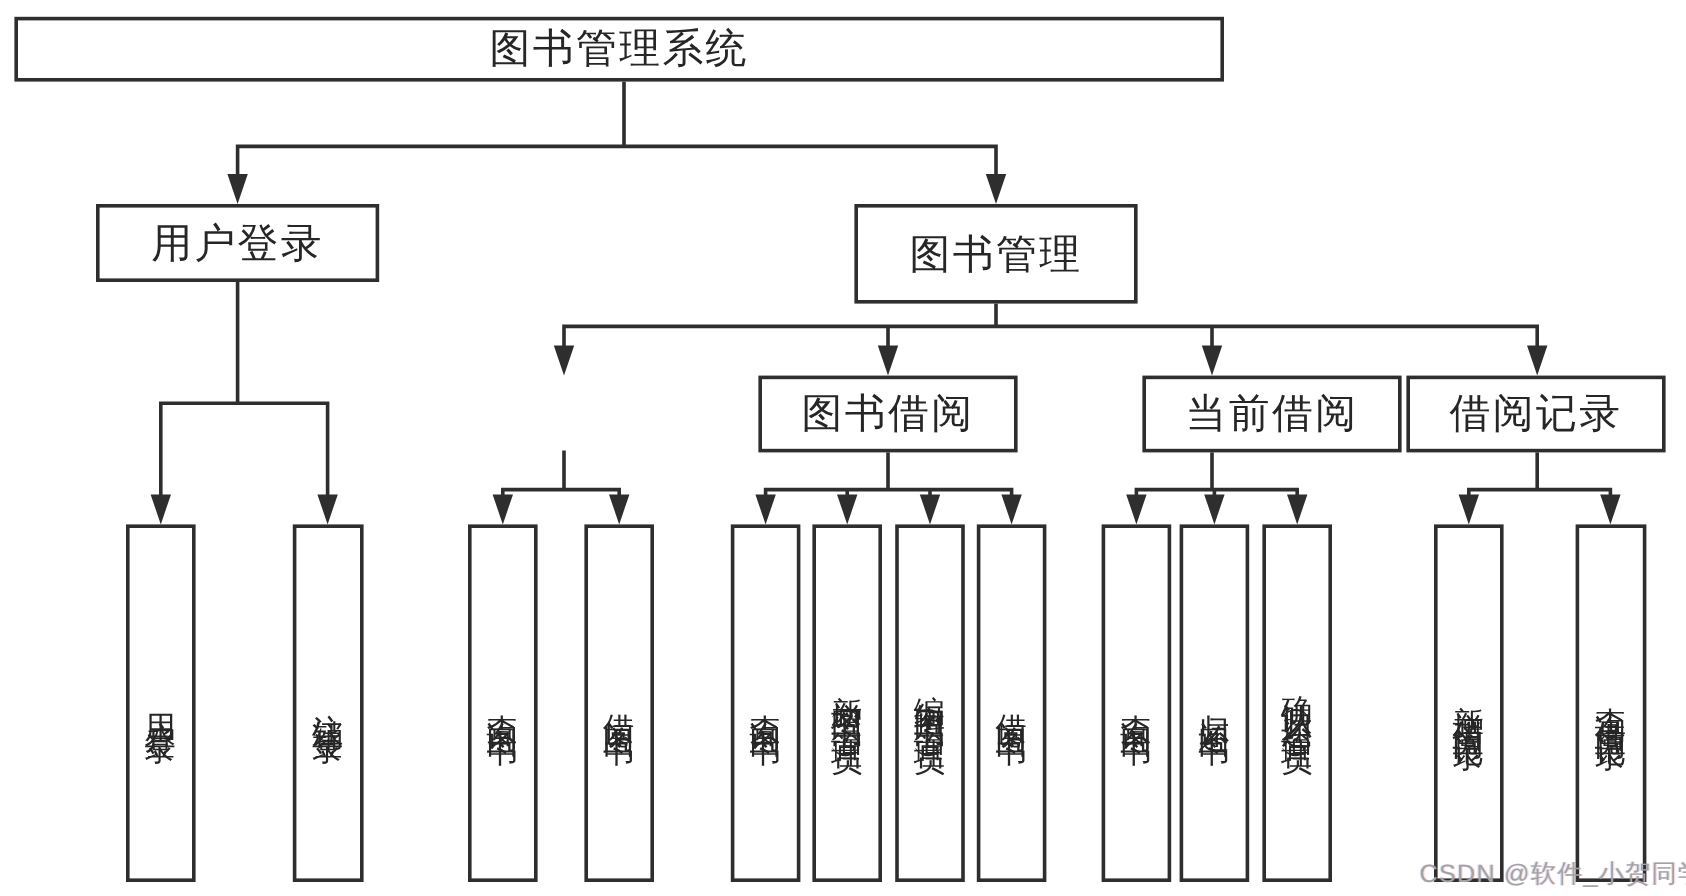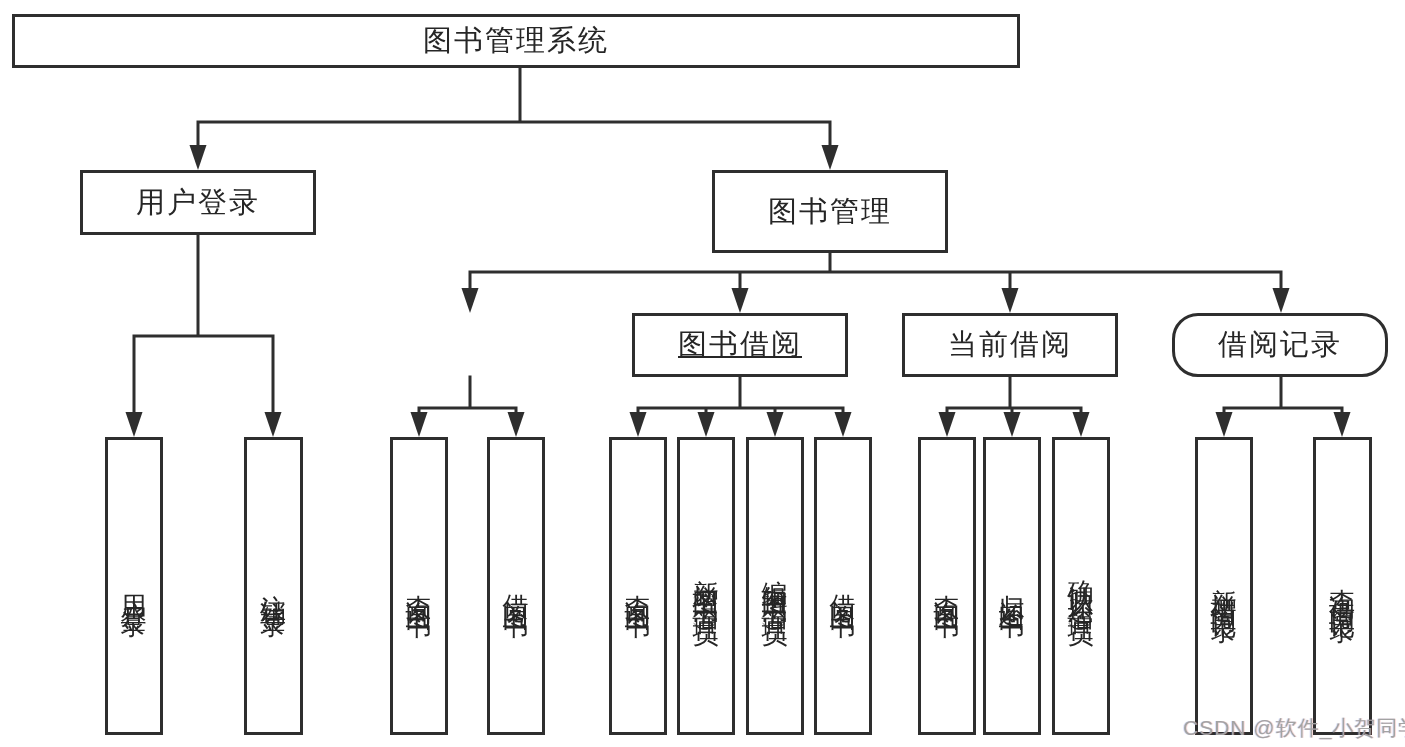--- a/index.html
+++ b/index.html
@@ -31,21 +31,21 @@
     position: absolute;
     background: var(--box-fill);
     border: 3px solid var(--box-border);
     color: var(--text);
     display: flex;
     align-items: center;
     justify-content: center;
     z-index: 2;
     text-align: center;
   }
-  .hnode { font-size: 29px; letter-spacing: 2px; white-space: nowrap; }
+  .hnode { font-size: 34px; letter-spacing: 2px; white-space: nowrap; }
   .vnode { font-size: 26px; }
   .vnode .vtext {
     writing-mode: vertical-rl;
     text-orientation: mixed;
     letter-spacing: 6px;
     line-height: 1;
     white-space: nowrap;
   }
   .watermark {
     position: absolute;
@@ -105,23 +105,23 @@
       <polygon points="1224,437 1215.5,412 1232.5,412" fill="currentColor" stroke="none"></polygon>
       <polygon points="1342,437 1333.5,412 1350.5,412" fill="currentColor" stroke="none"></polygon>
     </g>
   </svg>
 
   <div class="node hnode" style="left:12px; top:14px; width:1008px; height:54px;">图书管理系统</div>
 
   <div class="node hnode" style="left:80px; top:170px; width:236px; height:65px;">用户登录</div>
   <div class="node hnode" style="left:712px; top:170px; width:236px; height:83px;">图书管理</div>
 
-  <div class="node hnode" style="left:632px; top:313px; width:216px; height:64px;text-decoration:underline;">图书借阅</div>
-  <div class="node hnode" style="left:902px; top:313px; width:216px; height:64px;">当前借阅</div>
-  <div class="node hnode" style="left:1172px; top:313px; width:216px; height:64px;border-radius:26px;">借阅记录</div>
+  <div class="node hnode" style="left:632px; top:313px; width:216px; height:64px;">图书借阅</div>
+  <div class="node hnode" style="left:952px; top:313px; width:216px; height:64px;">当前借阅</div>
+  <div class="node hnode" style="left:1172px; top:313px; width:216px; height:64px;">借阅记录</div>
 
   <div class="node vnode" style="left:105px; top:437px; width:58px; height:298px;">
     <span class="vtext">用户登录</span>
   </div>
   <div class="node vnode" style="left:244px; top:437px; width:59px; height:298px;">
     <span class="vtext">注销登录</span>
   </div>
 
   <div class="node vnode" style="left:390px; top:437px; width:58px; height:298px;">
     <span class="vtext">查询图书</span>

